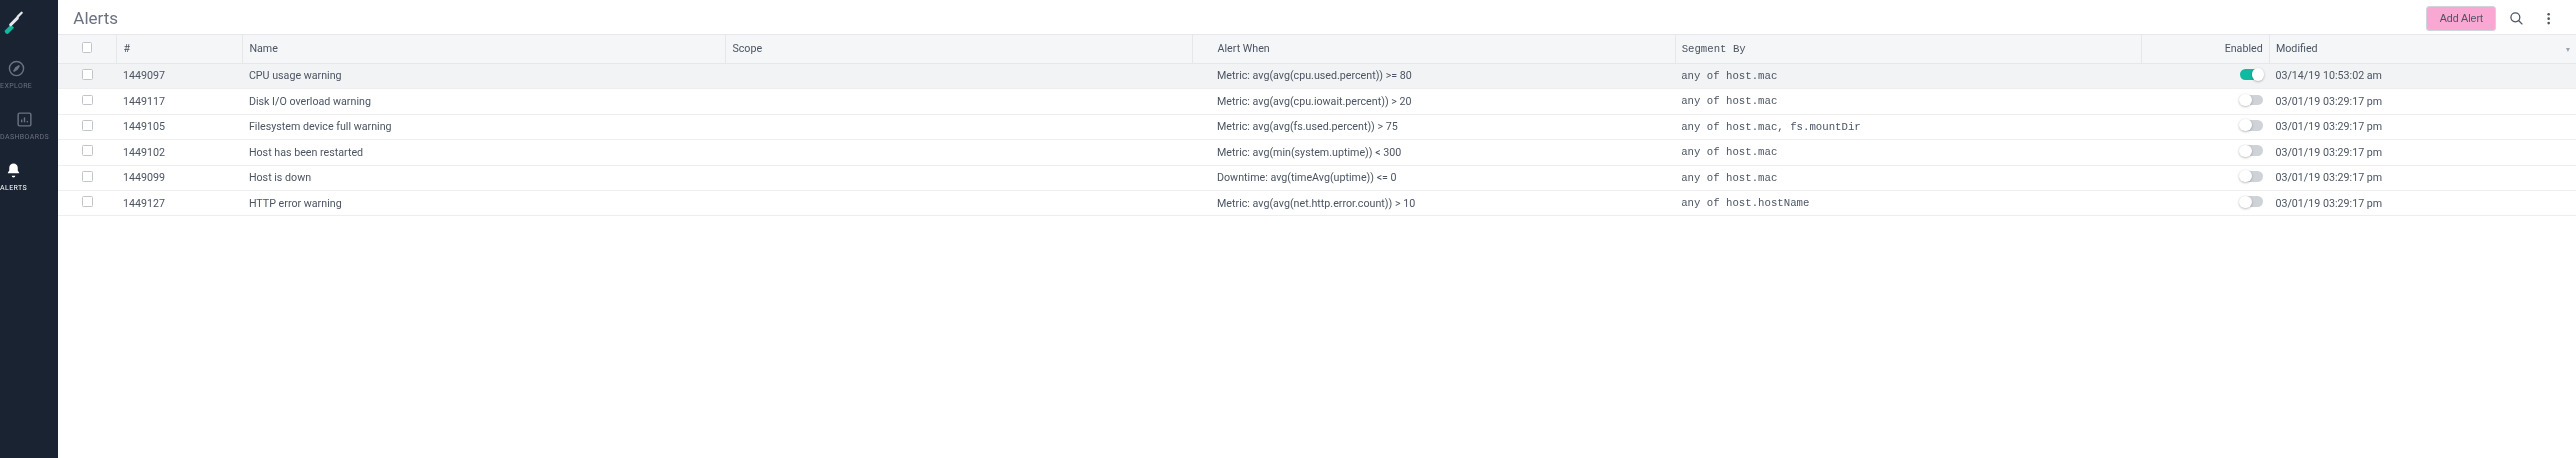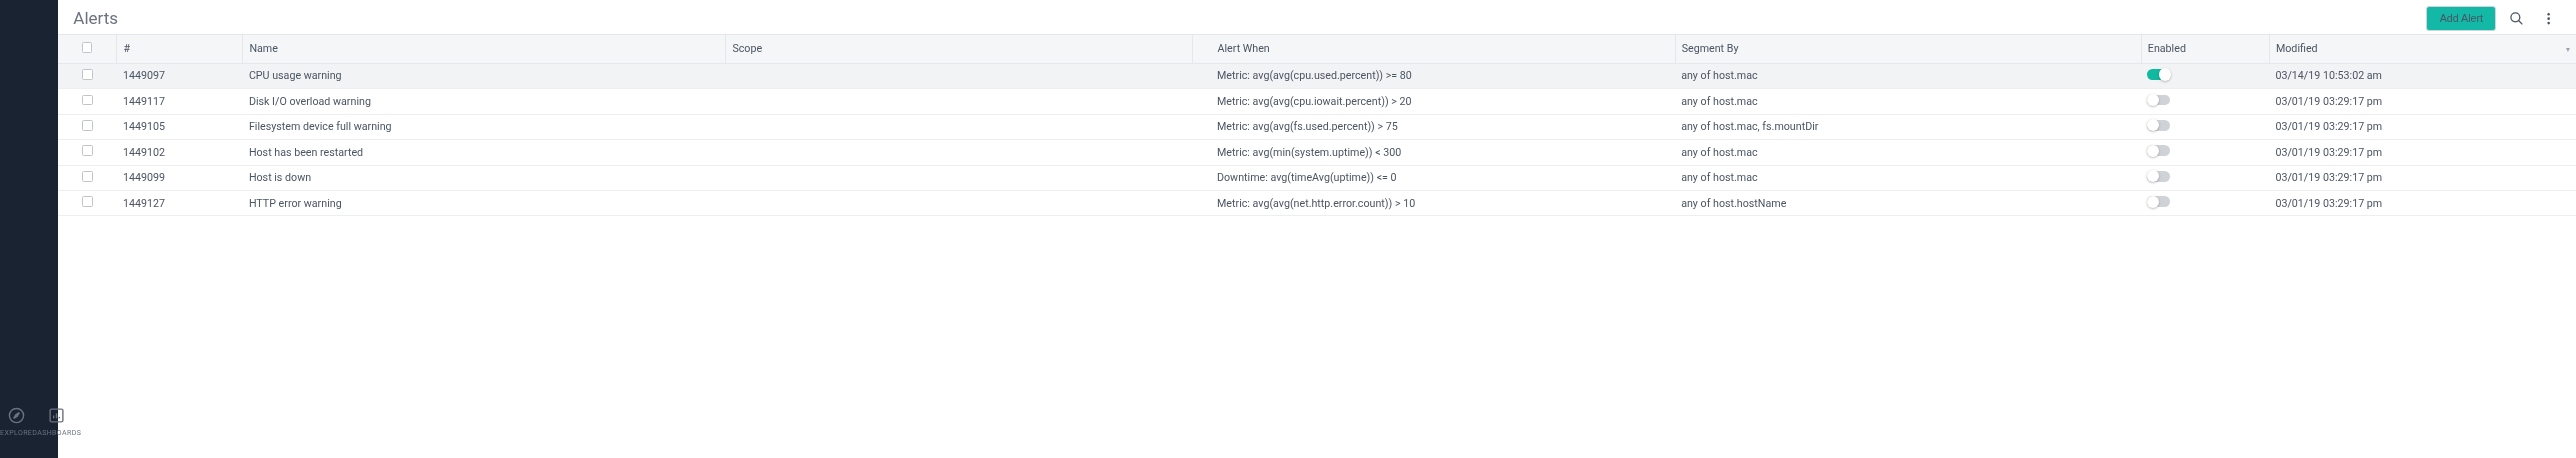--- a/index.html
+++ b/index.html
@@ -1,41 +1,41 @@
 <!DOCTYPE html>
 <html style="font-size:12.3px"><head>
 <meta charset="utf-8">
 <style>
 * { box-sizing: border-box; margin: 0; padding: 0; }
 body { font-family: -apple-system, BlinkMacSystemFont, "Segoe UI", Roboto, Helvetica, Arial, sans-serif; font-size: 10.7px; color: #333; background: #fff; }
 .app { display: flex; height: 100vh; }
-.sidebar { width: 58px; background: #1a2332; color: #8a9099; display: flex; flex-direction: row; align-items: flex-end; padding-top: 9.2px; flex-shrink: 0; }
+.sidebar { width: 58px; background: #1a2332; color: #8a9099; display: flex; flex-direction: column; align-items: flex-start; padding-top: 9.2px; flex-shrink: 0; }
 .logo { width: 28px; height: 28px; margin-bottom: 23px; }
 .nav-item { display: flex; flex-direction: column; align-items: center; margin-bottom: 21.5px; cursor: pointer; color: #6b7280; }
 .nav-item.active { color: #fff; }
 .nav-item .nav-icon { width: 17px; height: 17px; margin-bottom: 4.6px; }
 .nav-item .nav-label { font-size: 7px; letter-spacing: 0.4px; }
 .main { flex: 1; display: flex; flex-direction: column; overflow: hidden; }
 .header { display: flex; align-items: center; padding: 6.1px 15.3px 3.1px 15.3px; border-bottom: 0.8px solid #e5e7eb; }
 .page-title { font-size: 17px; font-weight: 400; color: #6b7280; flex: 1; }
-.btn-add { border: 0.8px solid #d1d5db; background: #14b8a6; color: #4b5563; padding: 5.4px 12.3px; border-radius: 3.1px; font-size: 10.7px; cursor: pointer; }
+.btn-add { border: 0.8px solid #d1d5db; background: #f9a8d4; color: #4b5563; padding: 5.4px 12.3px; border-radius: 3.1px; font-size: 10.7px; cursor: pointer; }
 .icon-btn { background: none; border: none; cursor: pointer; padding: 4.6px; margin-left: 7.7px; color: #4b5563; display: flex; align-items: center; }
 .table-wrap { flex: 1; overflow: auto; }
 table { width: 100%; border-collapse: collapse; }
 thead th { background: #f5f6f7; text-align: left; font-weight: 400; color: #4b5563; padding: 7px 6.1px; border-bottom: 0.8px solid #e5e7eb; font-size: 10.7px; position: relative; border-right: 0.8px solid #e5e7eb; }
 thead th:last-child { border-right: none; }
 tbody td { padding: 5.4px 6.1px; border-bottom: 0.8px solid #eceef0; color: #4b5563; font-size: 10.7px; }
 tbody tr:first-child { background: #f2f3f4; margin-top: 28px; }
 .col-check { width: 28px; text-align: center; }
 .col-id { width: 60px; }
 .col-name { width: 230px; }
 .col-scope { width: 222px; }
 .col-alert { width: 230px; padding-left: 25px; }
-.col-seg { width: 222px; }
-.col-enabled { width: 61px; text-align: left; }
+.col-seg { width: 222px; font-family: Liberation Mono, monospace; }
+.col-enabled { width: 61px; text-align: right; }
 .col-mod { width: 146px; }
 .checkbox { width: 10.7px; height: 10.7px; border: 0.8px solid #c0c4cc; border-radius: 1.5px; display: inline-block; cursor: pointer; background: #fff; }
 .toggle { width: 23px; height: 10.7px; border-radius: 5.4px; position: relative; display: inline-block; cursor: pointer; }
 .toggle::after { content: ""; position: absolute; width: 12.3px; height: 12.3px; border-radius: 50%; background: #fff; top: -0.8px; box-shadow: 0 0.8px 2.3px rgba(0,0,0,.3); }
 .toggle.on { background: #10b9a0; }
 .toggle.on::after { right: -0.8px; }
 .toggle.off { background: #cfd3d8; }
 .toggle.off::after { left: -0.8px; }
 .sort-caret { position: absolute; right: 6.1px; top: 50%; transform: translateY(-50%); font-size: 7.7px; color: #9ca3af; }
 </style>

